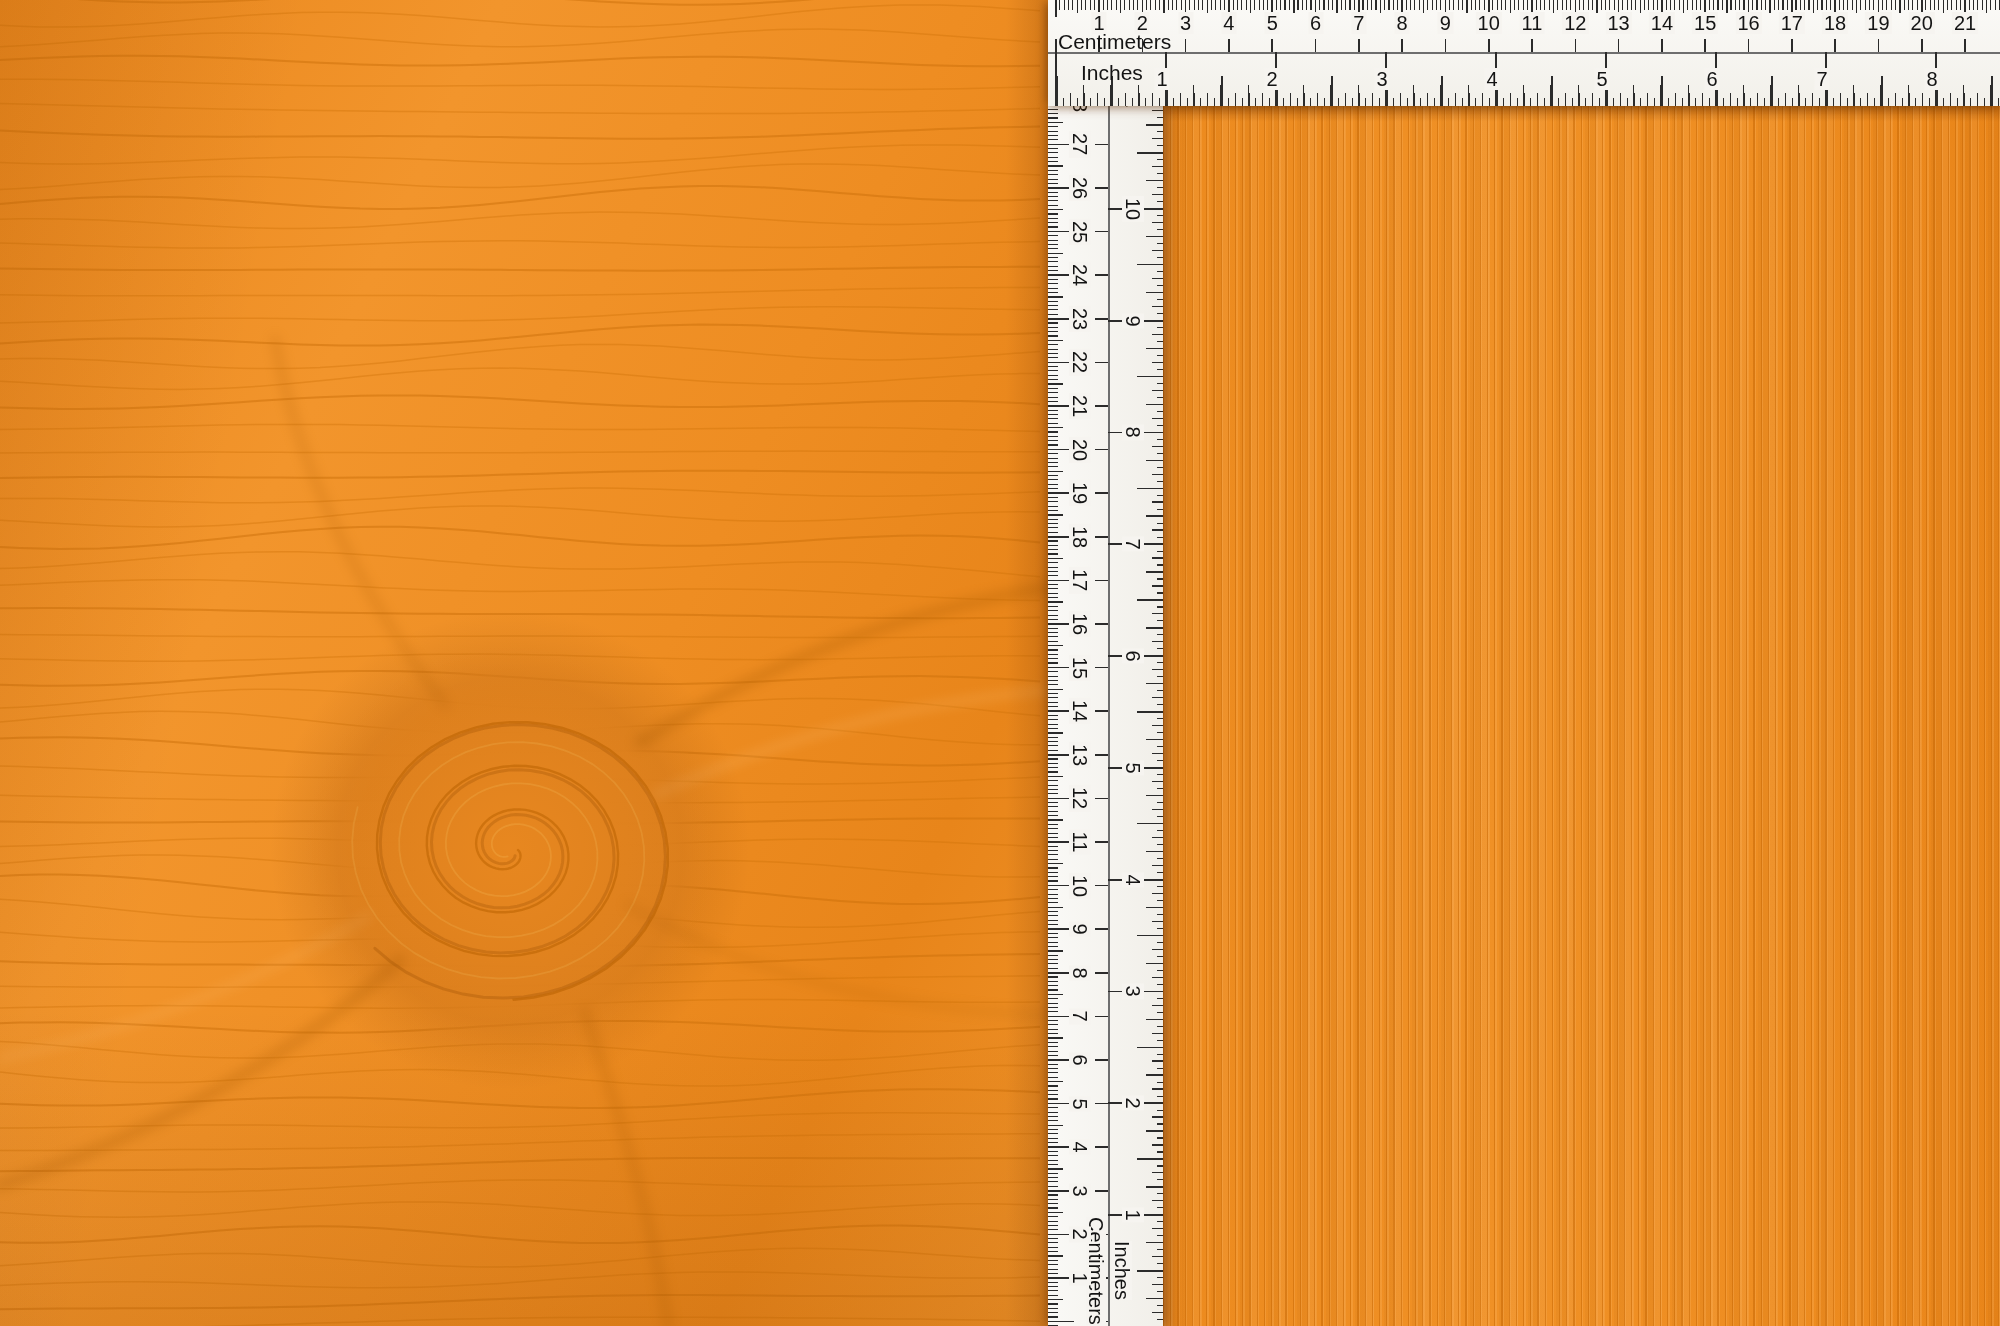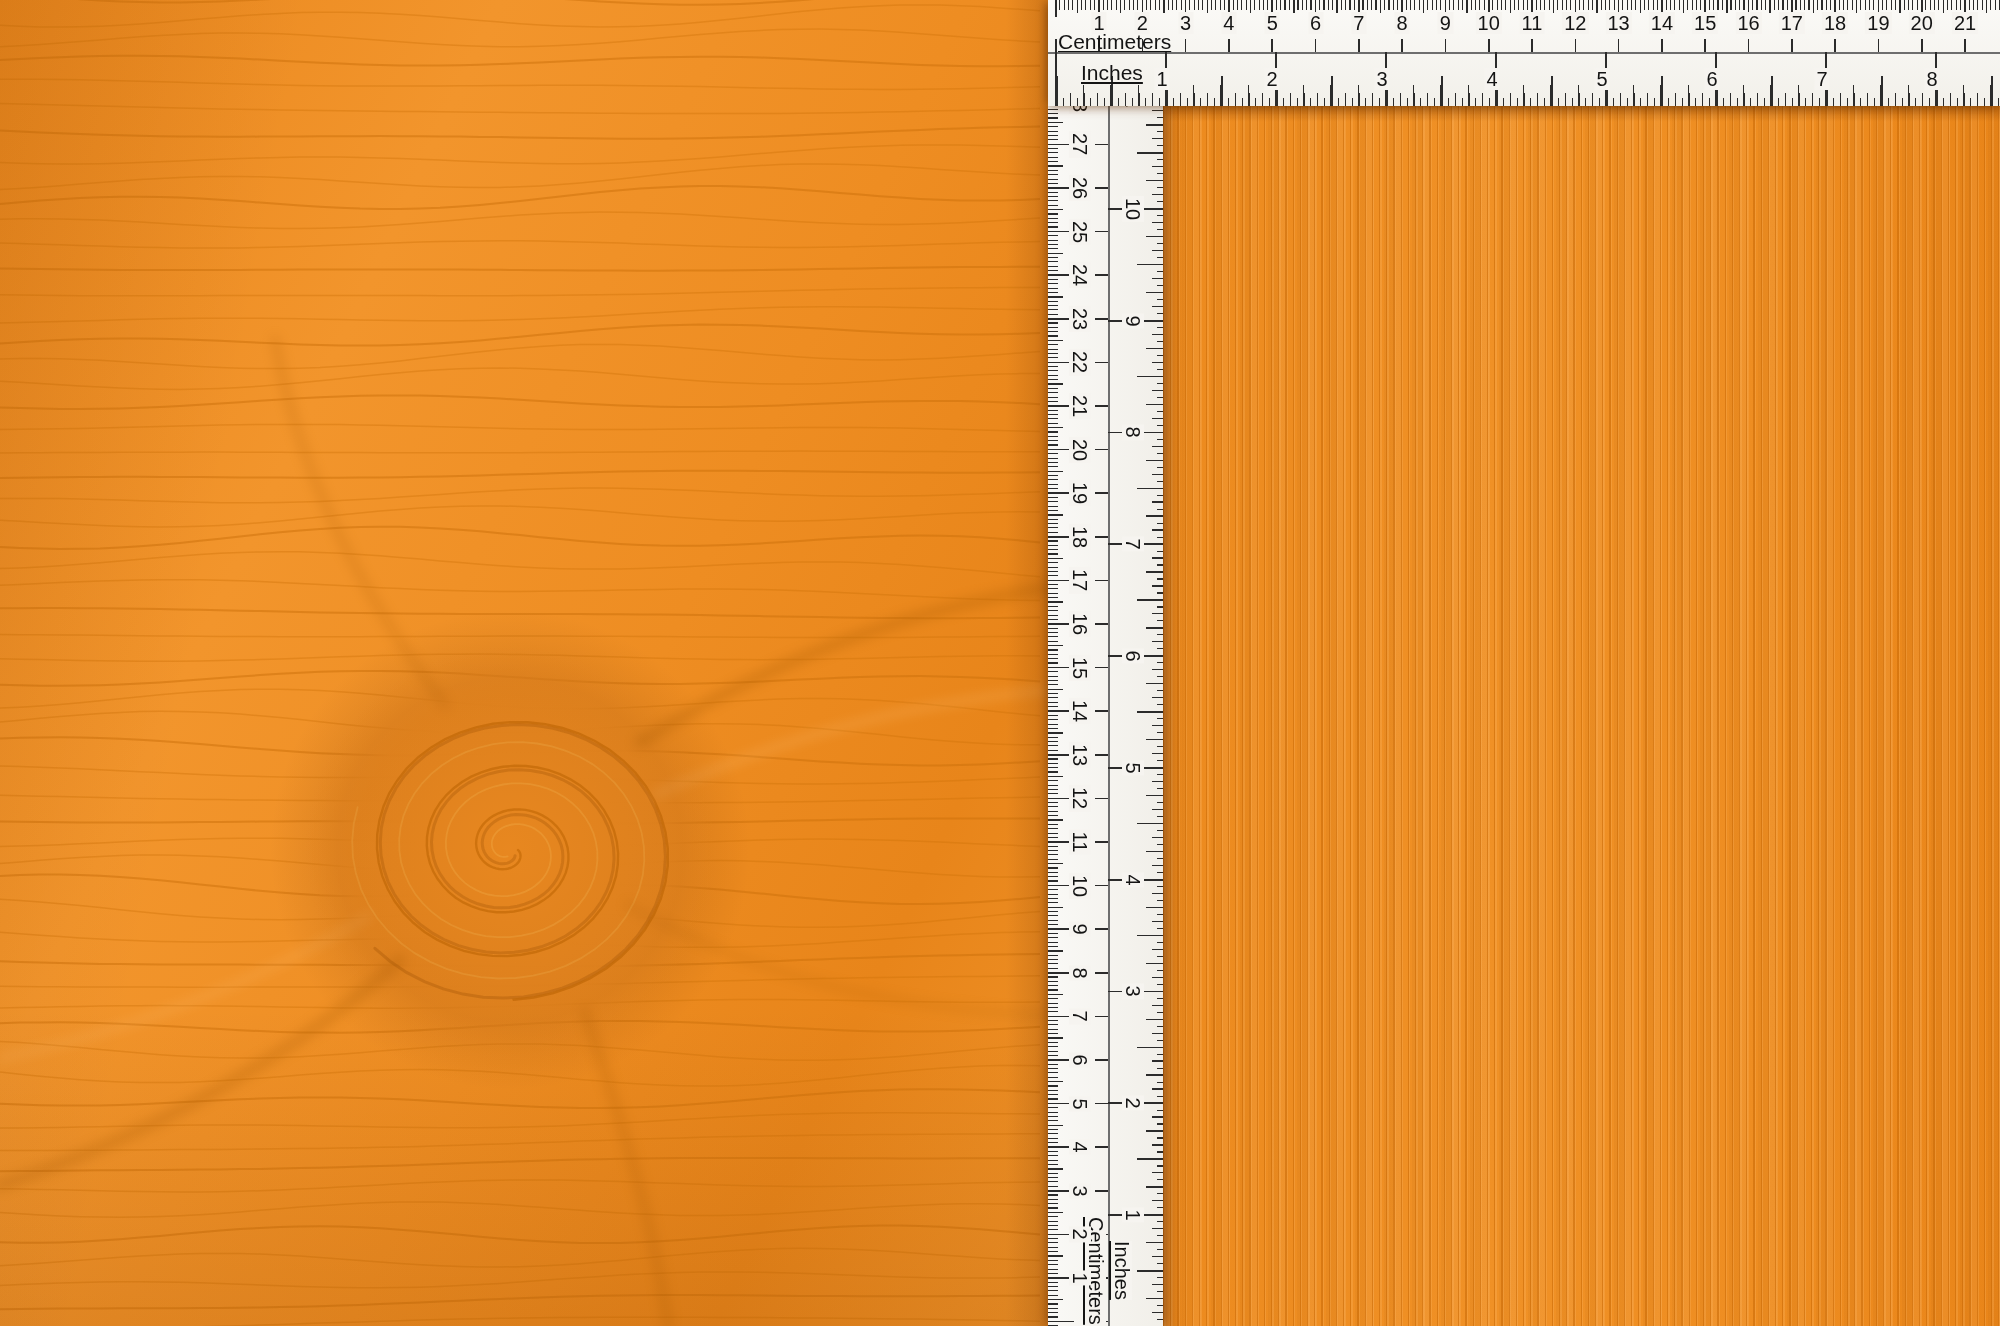--- a/index.html
+++ b/index.html
@@ -94,21 +94,21 @@
   .hnum{
     position:absolute;transform:translateX(-50%);
     font-size:20px;line-height:1;color:var(--rtext);
     background:var(--rbg);padding:1px 2px;white-space:nowrap;
   }
   .vnum{
     position:absolute;writing-mode:vertical-rl;transform:translate(-50%,-50%);
     font-size:20px;line-height:1;color:var(--rtext);
     background:var(--rbg);padding:2px 1px;white-space:nowrap;
   }
-  .rlabel{position:absolute;font-size:21px;line-height:1;color:var(--rtext);white-space:nowrap;text-decoration:underline;}
+  .rlabel{position:absolute;font-size:21px;line-height:1;color:var(--rtext);white-space:nowrap;}
   .rlabel.vert{writing-mode:vertical-rl;background:var(--rbg);font-size:20px;}
 </style>
 </head>
 <body>
 
 <div id="stage">
 
   <div id="drape">
     <svg id="drape-svg" width="1048" height="1326" viewBox="0 0 1048 1326">
         <defs>

